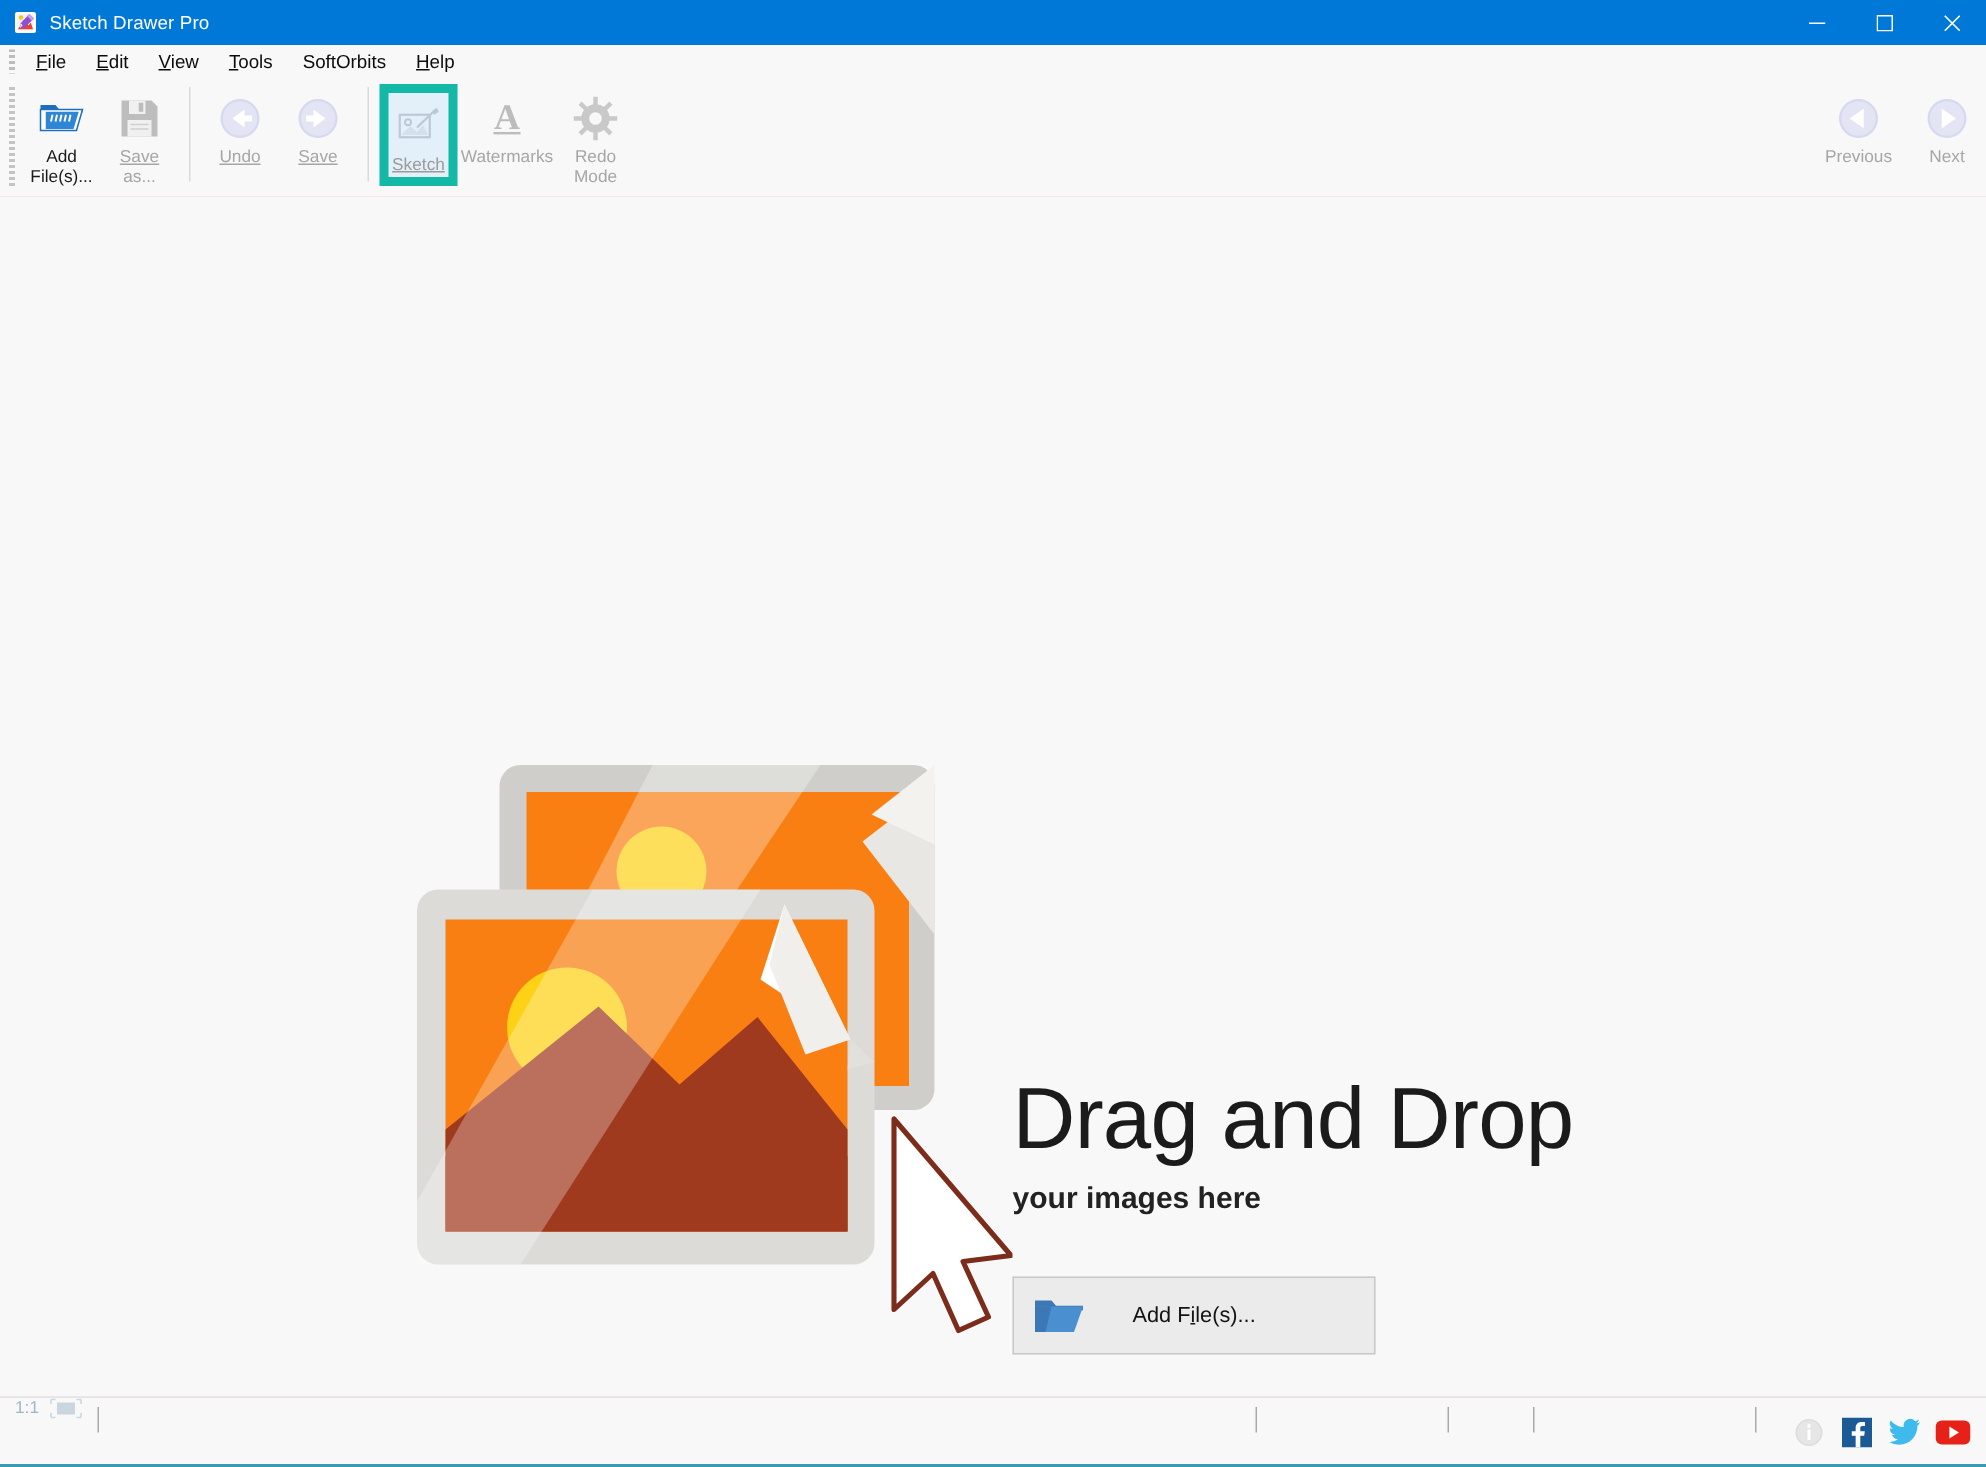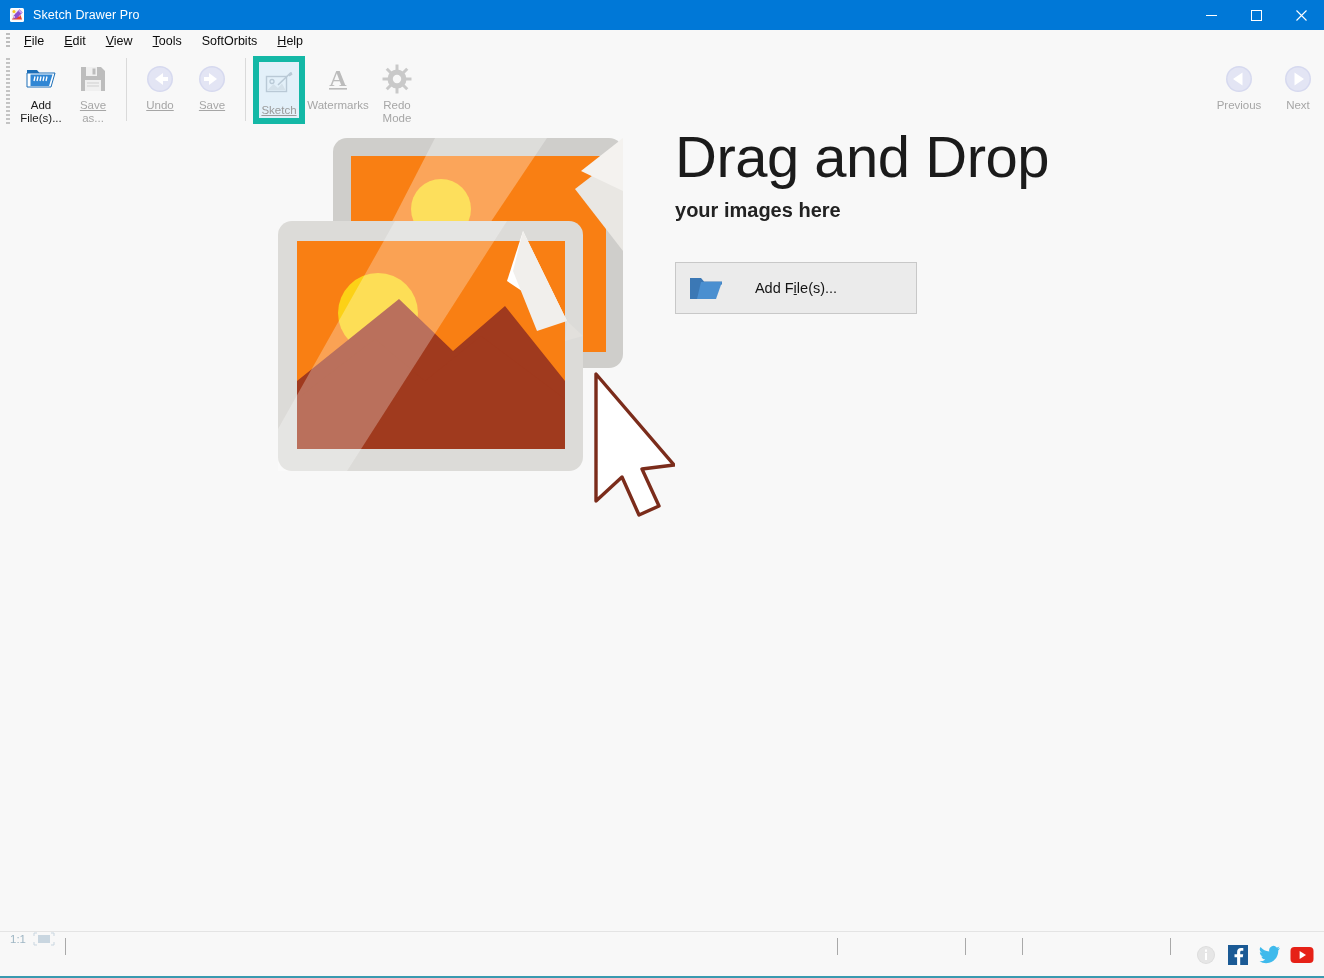--- a/index.html
+++ b/index.html
@@ -184,21 +184,21 @@
     flex: 1 1 auto;
     background: #f8f8f8;
     position: relative;
     overflow: hidden;
   }
   .drop-zone {
     position: absolute;
     left: 0; right: 0;
     top: 0; bottom: 0;
     display: flex;
-    align-items: flex-start;
+    align-items: flex-end;
     justify-content: center;
     padding-bottom: 28px;
   }
   .illus {
     width: 400px; height: 400px;
     flex: none;
   }
   .drop-text { flex: none; margin-top: -6px; }
   .drop-title {
     font-size: 58px;

